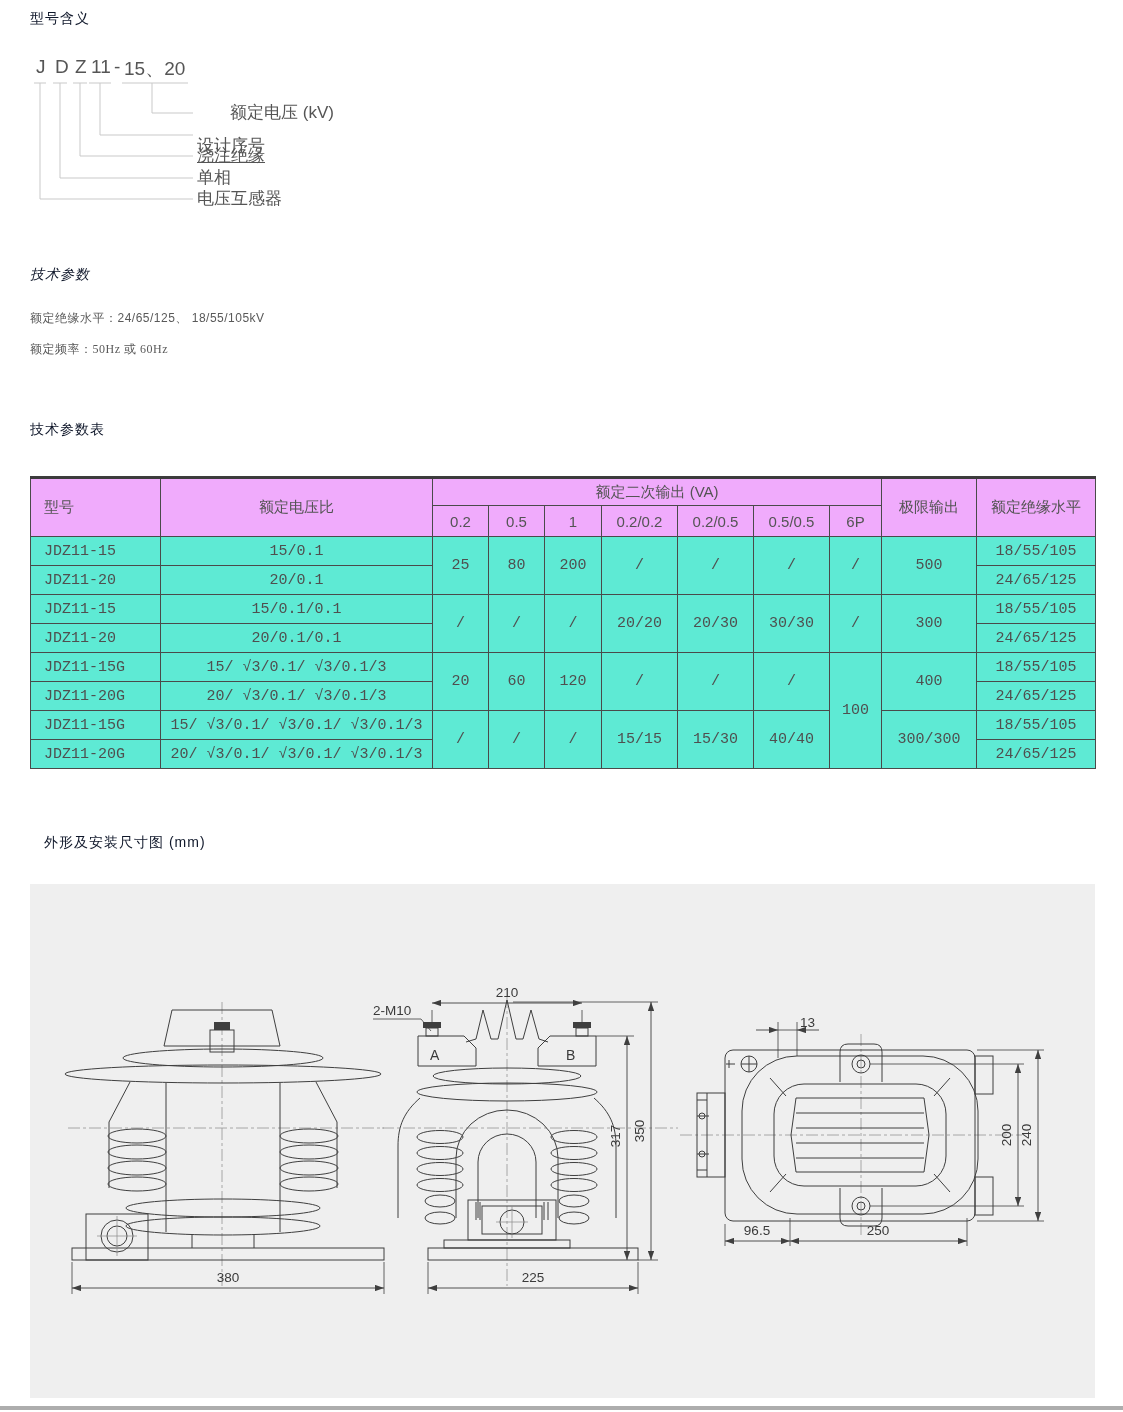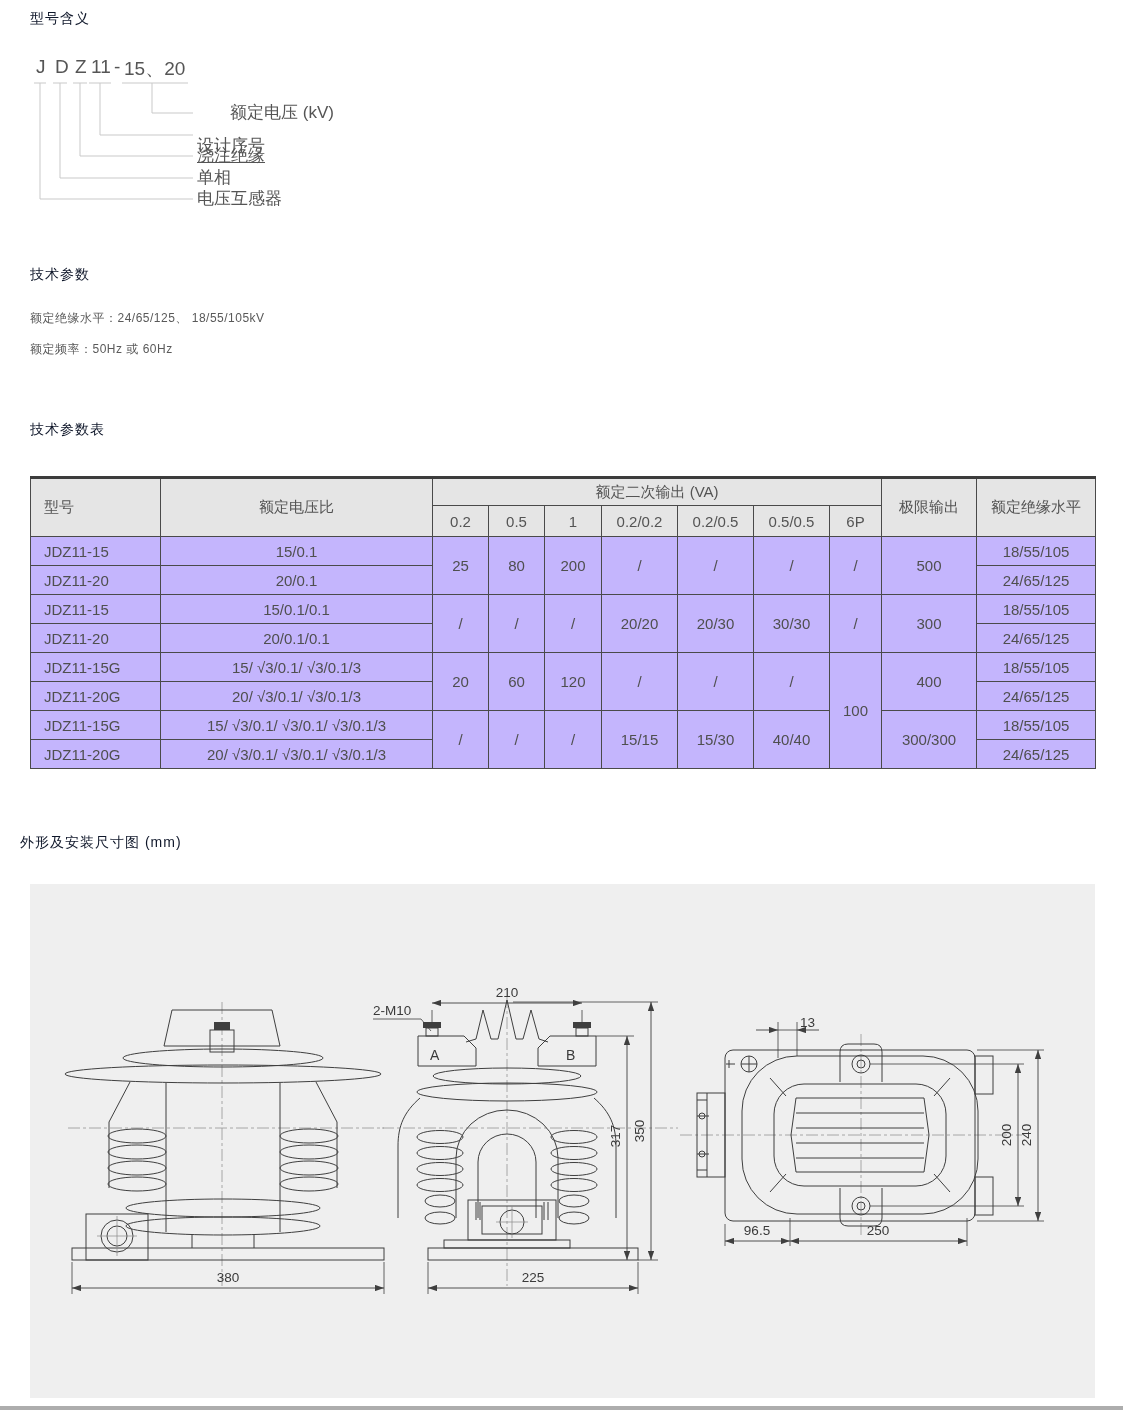--- a/index.html
+++ b/index.html
@@ -10,24 +10,24 @@
 
   
   #model-diagram{left:30px;top:50px;width:540px;height:170px;}
   .code-token{position:absolute;top:6px;font-size:19px;color:#555;}
   .model-label{position:absolute;left:167px;height:20px;line-height:20px;font-size:17px;color:#555;white-space:nowrap;}
 
   
   #spec-table-wrap{left:30px;top:476px;width:1065px;}
   table.spec{border-collapse:collapse;width:1065px;table-layout:fixed;color:#4f4f4f;font-size:15px;border-top:3px solid #3c3c3c;}
   table.spec th,table.spec td{border:1px solid #4a4a4a;padding:0;text-align:center;vertical-align:middle;}
-  table.spec th{background:#e5e5e5;font-weight:normal;color:#545454;}
+  table.spec th{background:#f0abfc;font-weight:normal;color:#545454;}
   table.spec thead tr.h1{height:28px;}
   table.spec thead tr.h2{height:31px;}
-  table.spec tbody tr{height:29px;background:#c4b5fd;}
+  table.spec tbody tr{height:29px;background:#5eead4;font-family:Liberation Mono, monospace;}
   .model-c{text-align:left !important;padding-left:13px !important;}
 
   
   #drawing-panel{left:30px;top:884px;width:1065px;height:514px;background:#efefef;}
   #footer-divider{left:0;top:1406px;width:1123px;height:4px;background:#adadad;}
 
   svg .ol{fill:none;stroke:#3f3f3f;stroke-width:1;}
   svg .olf{fill:#3f3f3f;stroke:none;}
   svg .cl{fill:none;stroke:#949494;stroke-width:0.8;stroke-dasharray:12 3 3 3;}
   svg .dim{fill:none;stroke:#3f3f3f;stroke-width:0.9;}
@@ -59,23 +59,23 @@
     <path class="lite" d="M10,33 V149 H163"></path>
   </svg>
 
   <div class="model-label" style="top:53px;margin-left:33px;">额定电压 (kV)</div>
   <div class="model-label" style="top:86px;">设计序号</div>
   <div class="model-label" style="top:96px;text-decoration:underline;">浇注绝缘</div>
   <div class="model-label" style="top:118px;font-family:Liberation Serif, serif;">单相</div>
   <div class="model-label" style="top:139px;">电压互感器</div>
 </div>
 
-<div class="abs sec-heading" style="left:30px;top:266px;">技术参数</div>
+<div class="abs sec-heading" style="left:30px;top:266px;font-style:italic;">技术参数</div>
 <div class="abs body-line" style="left:30px;top:310px;">额定绝缘水平：24/65/125、 18/55/105kV</div>
-<div class="abs body-line" style="left:30px;top:341px;">额定频率：50Hz 或 60Hz</div>
+<div class="abs body-line" style="left:30px;top:341px;font-family:Liberation Serif, serif;">额定频率：50Hz 或 60Hz</div>
 
 <div class="abs sec-heading" style="left:30px;top:421px;">技术参数表</div>
 
 <div class="abs" id="spec-table-wrap">
 <table class="spec">
   <colgroup>
     <col style="width:130px">
         <col style="width:272px">
     <col style="width:56px">
         <col style="width:56px">
@@ -178,21 +178,21 @@
     </tr>
     <tr>
       <td class="model-c">JDZ11-20G</td>
       <td>20/ √3/0.1/ √3/0.1/ √3/0.1/3</td>
       <td>24/65/125</td>
     </tr>
   </tbody>
 </table>
 </div>
 
-<div class="abs sec-heading" style="left:20px;top:834px;">外形及安装尺寸图 (mm)</div>
+<div class="abs sec-heading" style="left:44px;top:834px;">外形及安装尺寸图 (mm)</div>
 
 <div class="abs" id="drawing-panel">
 <svg width="1065" height="514" viewBox="0 0 1065 514">
   <defs>
     <marker id="ar" markerWidth="10" markerHeight="7" refX="10" refY="3.5" orient="auto-start-reverse">
       <path d="M0,0 L10,3.5 L0,7 Z" fill="#3f3f3f"></path>
     </marker>
   </defs>
 
   <g>

